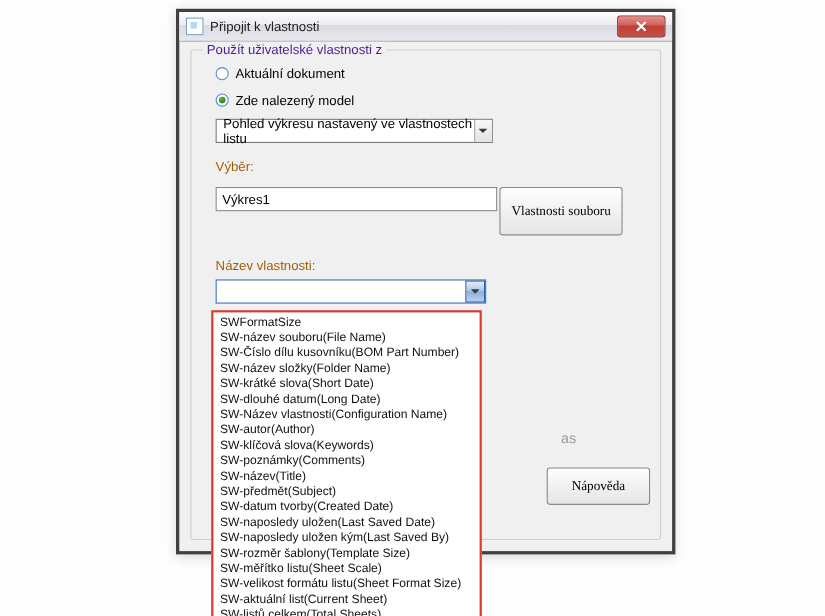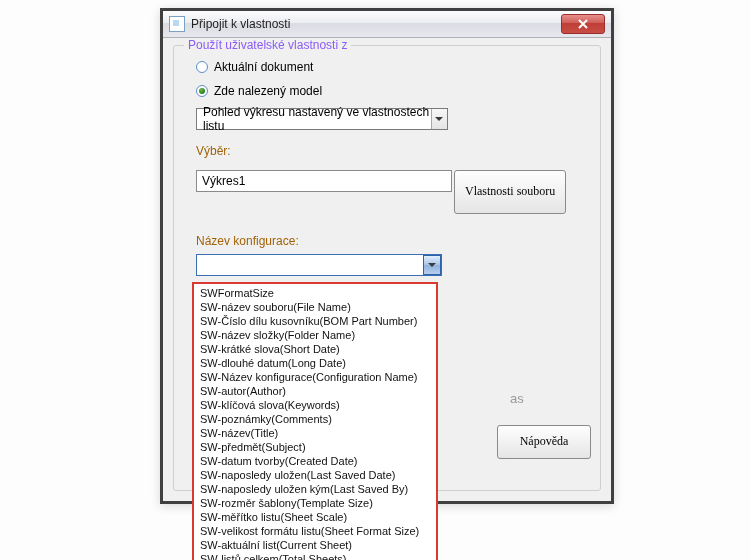--- a/index.html
+++ b/index.html
@@ -75,21 +75,21 @@
     border: 1px solid #cfcfcf;
     border-radius: 3px;
     padding-top: 4px;
   }
   .group-title {
     position: absolute;
     top: -8px;
     left: 10px;
     background: #f0f0f0;
     padding: 0 4px;
-    color: #8b5cf6;
+    color: #4c1d95;
     font-size: 12px;
   }
   .radio-row {
     display: flex;
     align-items: center;
     margin: 10px 0 0 22px;
     gap: 6px;
     font-size: 12px;
   }
   .radio {
@@ -272,21 +272,21 @@
 
     <div class="row-flex">
       <div class="textbox">
         <span>Výkres1</span>
       </div>
       <div class="btn">
         <span>Vlastnosti souboru</span>
       </div>
     </div>
 
-    <div class="label" style="margin-top:20px">Název konfigurace:</div>
+    <div class="label" style="margin-top:20px">Název vlastnosti:</div>
 
     <div class="combo2">
       <span></span>
       <span class="arrow-btn2">
         <span class="arrow-down"></span>
       </span>
     </div>
 
     <span class="faint-text">as</span>
   </div>
@@ -296,21 +296,21 @@
   </div>
 </div>
 
 <div class="dropdown">
     <div class="item">SWFormatSize</div>
     <div class="item">SW-název souboru(File Name)</div>
     <div class="item">SW-Číslo dílu kusovníku(BOM Part Number)</div>
     <div class="item">SW-název složky(Folder Name)</div>
     <div class="item">SW-krátké slova(Short Date)</div>
     <div class="item">SW-dlouhé datum(Long Date)</div>
-    <div class="item">SW-Název konfigurace(Configuration Name)</div>
+    <div class="item">SW-Název vlastnosti(Configuration Name)</div>
     <div class="item">SW-autor(Author)</div>
     <div class="item">SW-klíčová slova(Keywords)</div>
     <div class="item">SW-poznámky(Comments)</div>
     <div class="item">SW-název(Title)</div>
     <div class="item">SW-předmět(Subject)</div>
     <div class="item">SW-datum tvorby(Created Date)</div>
     <div class="item">SW-naposledy uložen(Last Saved Date)</div>
     <div class="item">SW-naposledy uložen kým(Last Saved By)</div>
     <div class="item">SW-rozměr šablony(Template Size)</div>
     <div class="item">SW-měřítko listu(Sheet Scale)</div>

